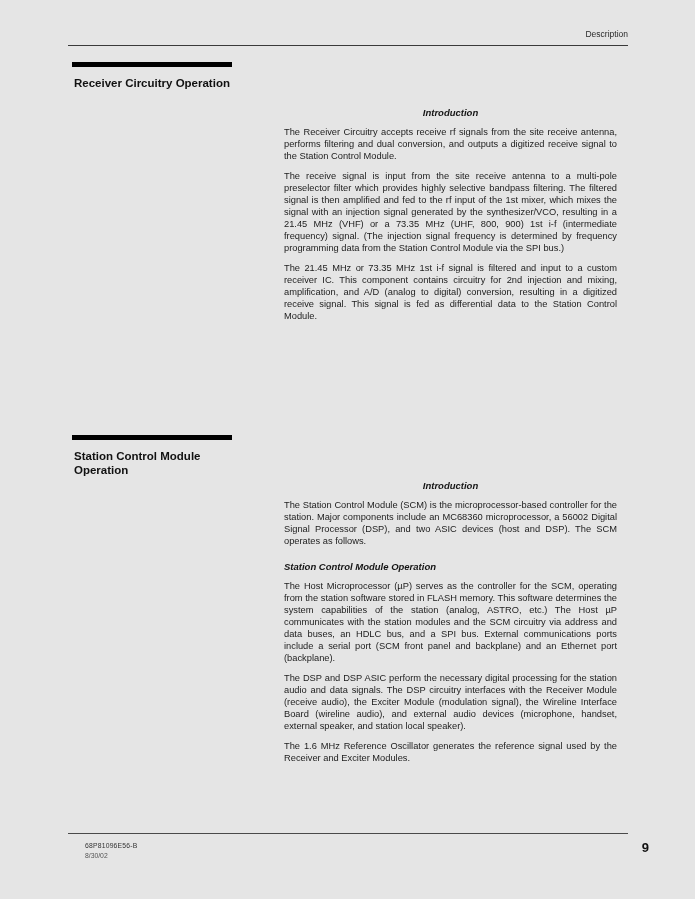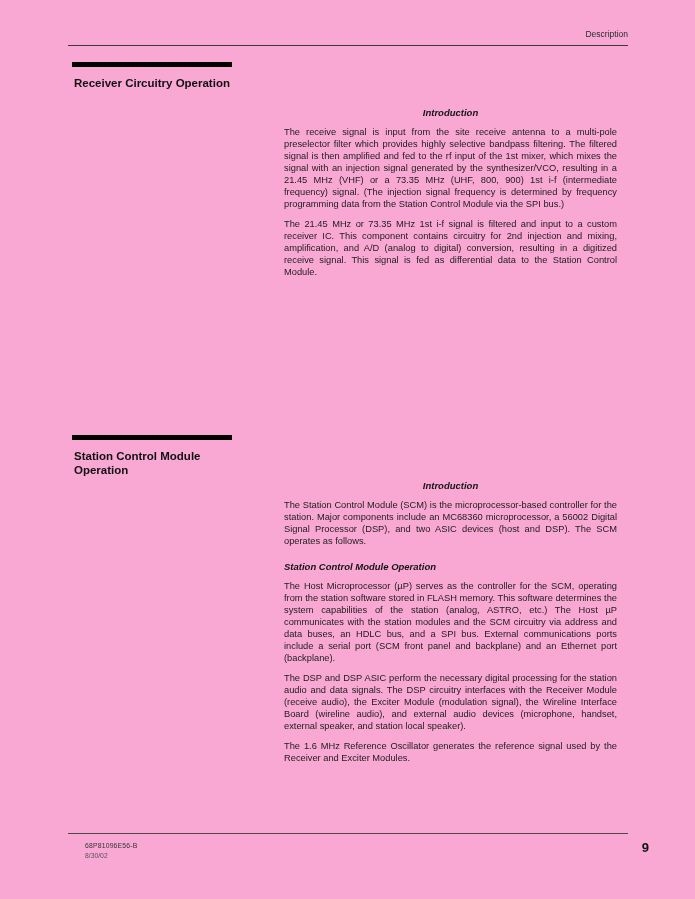--- a/index.html
+++ b/index.html
@@ -10,21 +10,21 @@
     width: 695px;
     height: 899px;
     background: #ffffff;
     font-family: "Liberation Sans", sans-serif;
     position: relative;
     overflow: hidden;
   }
   .page {
     position: absolute;
     inset: 0;
-    background: #f9a8d4;
+    background: #e5e5e5;
     color: #1b1b1b;
   }
 
   
   .header-label {
     position: absolute;
     top: 29px;
     right: 67px;
     font-size: 8.5px;
     color: #2a2a2a;
@@ -131,20 +131,21 @@
   <div class="header-label">Description</div>
   <div class="top-rule"></div>
 
   <section class="section sec1">
     <div class="left-col">
       <div class="bar"></div>
       <h2 class="sec-title">Receiver Circuitry Operation</h2>
     </div>
     <div class="right-col">
       <h3 class="block-heading">Introduction</h3>
+      <p class="body">The Receiver Circuitry accepts receive rf signals from the site receive antenna, performs filtering and dual conversion, and outputs a digitized receive signal to the Station Control Module.</p>
       <p class="body">The receive signal is input from the site receive antenna to a multi-pole preselector filter which provides highly selective bandpass filtering. The filtered signal is then amplified and fed to the rf input of the 1st mixer, which mixes the signal with an injection signal generated by the synthesizer/VCO, resulting in a 21.45 MHz (VHF) or a 73.35 MHz (UHF, 800, 900) 1st i-f (intermediate frequency) signal. (The injection signal frequency is determined by frequency programming data from the Station Control Module via the SPI bus.)</p>
       <p class="body">The 21.45 MHz or 73.35 MHz 1st i-f signal is filtered and input to a custom receiver IC. This component contains circuitry for 2nd injection and mixing, amplification, and A/D (analog to digital) conversion, resulting in a digitized receive signal. This signal is fed as differential data to the Station Control Module.</p>
     </div>
   </section>
 
   <section class="section sec2">
     <div class="left-col">
       <div class="bar"></div>
       <h2 class="sec-title">Station Control Module Operation</h2>
     </div>

